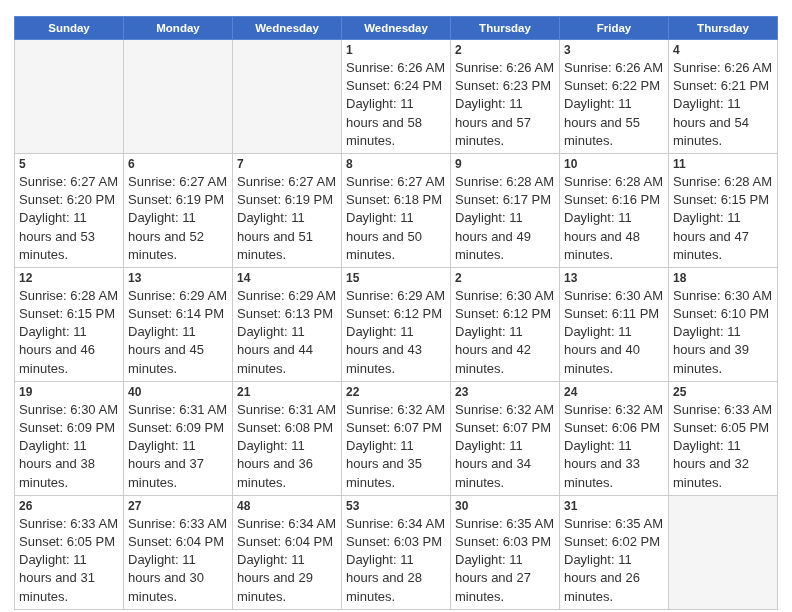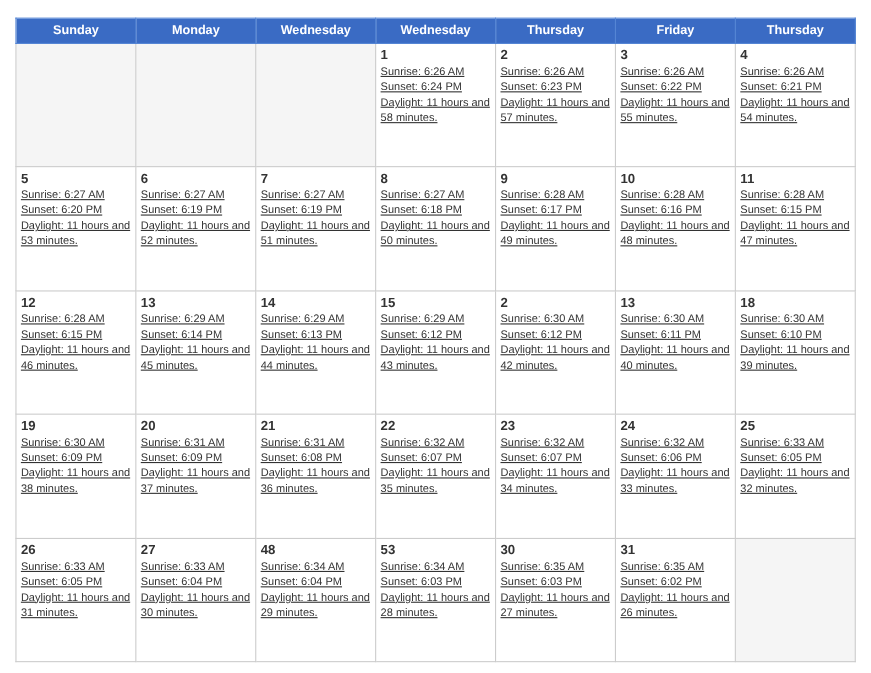--- a/index.html
+++ b/index.html
@@ -67,24 +67,23 @@
     }
     .calendar td.empty {
       background: #f5f5f5;
     }
     .day-number {
       font-size: 12px;
       font-weight: bold;
       margin-bottom: 2px;
     }
     .cell-text {
-      font-size: 10px;
+      font-size: 13px;
       line-height: 1.4;
       color: #333;
-      text-decoration: underline;
     }
   </style>
 </head>
 <body>
 
 <div class="page">
   <div class="header">
     <div class="logo">
 
       <div>
@@ -229,21 +228,21 @@
           </td>
         </tr>
         <tr>
           <td>
             <div class="day-number">19</div>
             <div class="cell-text" style="white-space: pre-line;">Sunrise: 6:30 AM
 Sunset: 6:09 PM
 Daylight: 11 hours and 38 minutes.</div>
           </td>
           <td>
-            <div class="day-number">20</div>
+            <div class="day-number">40</div>
             <div class="cell-text" style="white-space: pre-line;">Sunrise: 6:31 AM
 Sunset: 6:09 PM
 Daylight: 11 hours and 37 minutes.</div>
           </td>
           <td>
             <div class="day-number">21</div>
             <div class="cell-text" style="white-space: pre-line;">Sunrise: 6:31 AM
 Sunset: 6:08 PM
 Daylight: 11 hours and 36 minutes.</div>
           </td>

